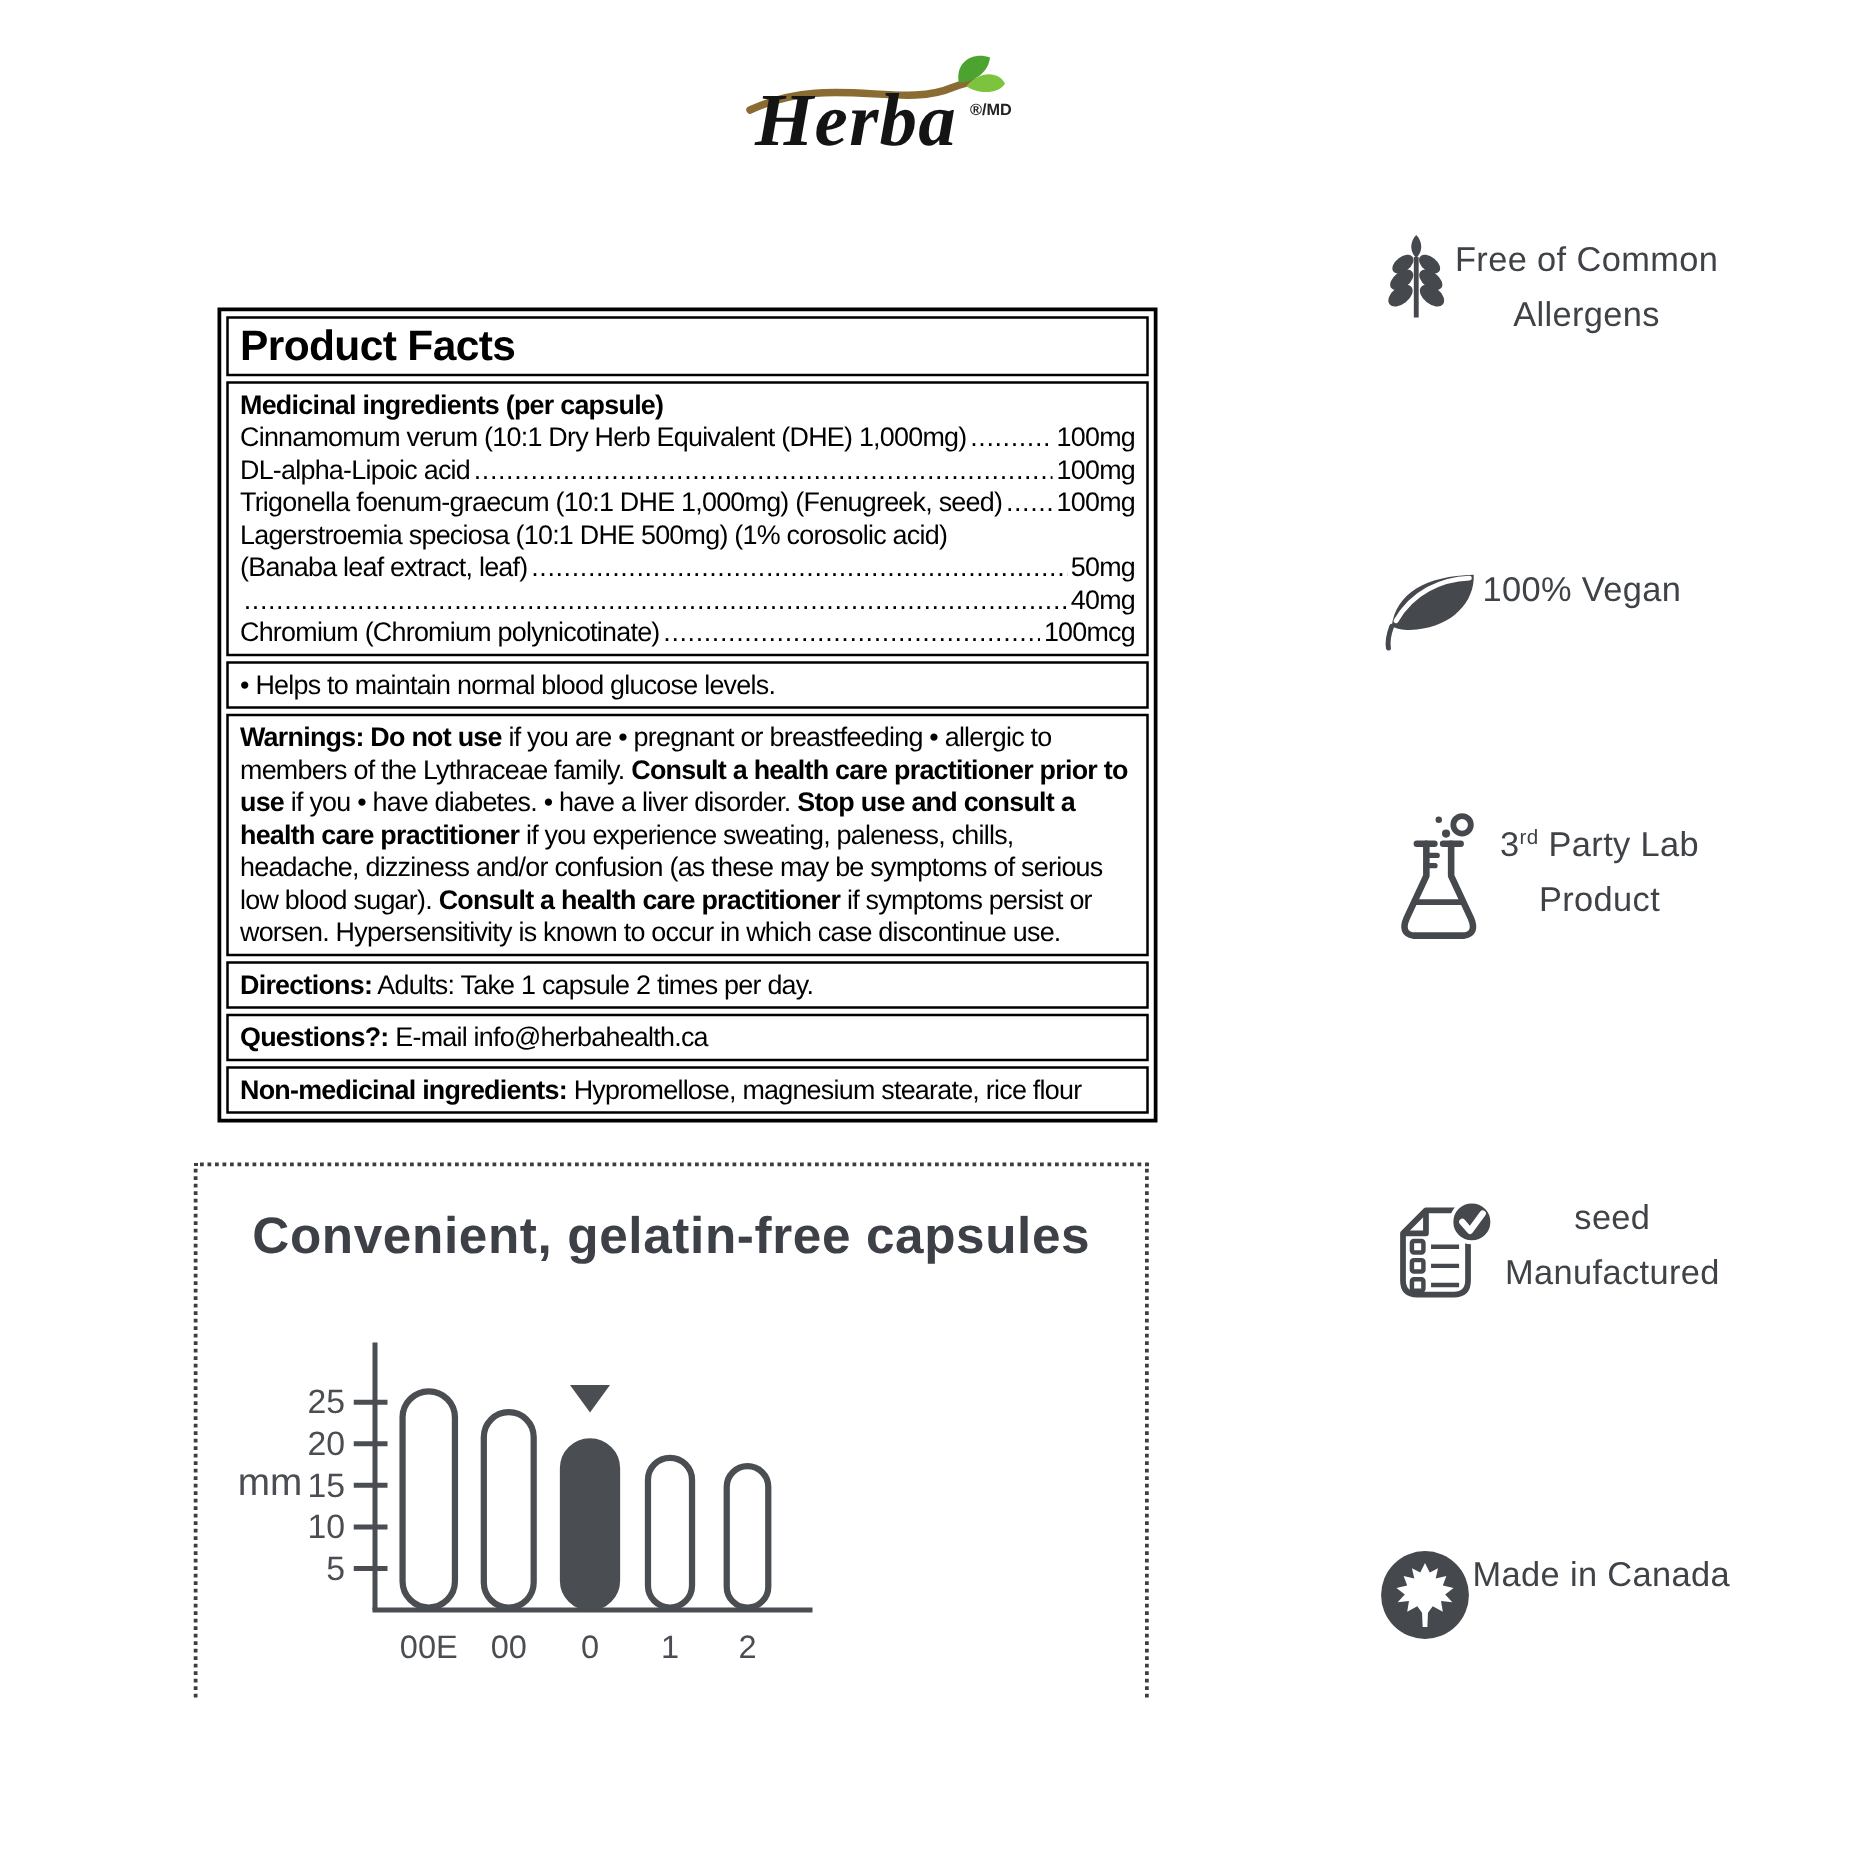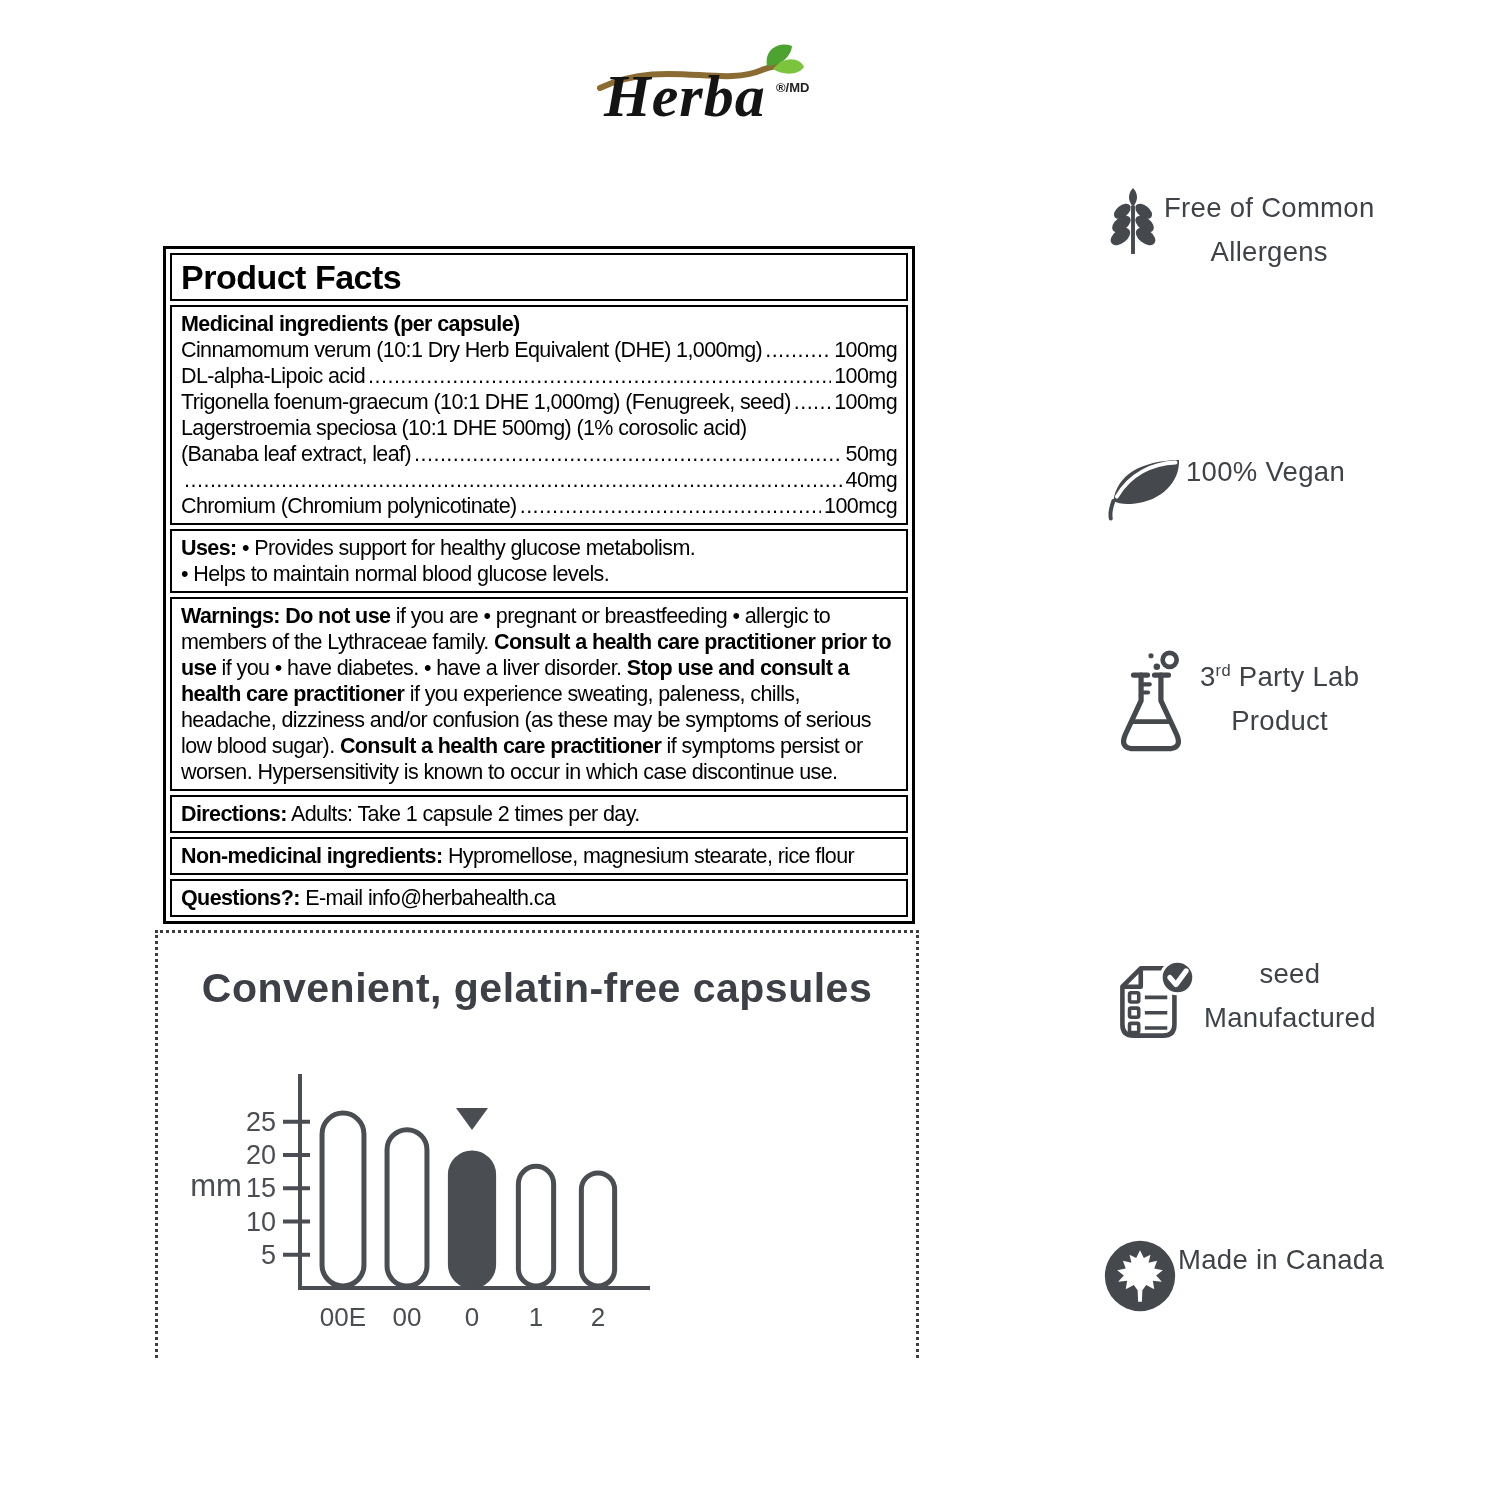--- a/index.html
+++ b/index.html
@@ -6,21 +6,21 @@
   .page{position:relative;width:1500px;height:1360px;background:#fff;overflow:hidden;
         font-family:"Liberation Sans",sans-serif;}
 
   
   .logo{position:absolute;left:592px;top:42px;}
   .logo-text{font-family:"Liberation Serif",serif;font-style:italic;font-weight:700;
              font-size:60px;fill:#141414;letter-spacing:1px;}
   .logo-tm{font-family:"Liberation Sans",sans-serif;font-weight:700;font-size:13px;fill:#222;}
 
   
-  .facts{position:absolute;left:163px;top:246px;width:752px;border:3px solid #000;
+  .facts{position:absolute;left:174px;top:246px;width:752px;border:3px solid #000;
          padding:4px;background:#fff;box-sizing:border-box;color:#000;}
   .fsec{border:2px solid #000;padding:4px 9px;margin-bottom:4px;
         font-size:21.5px;line-height:26px;letter-spacing:-0.6px;}
   .fsec:last-child{margin-bottom:0;}
   .facts-title{font-size:34px;font-weight:700;line-height:38px;padding:3px 9px;letter-spacing:-0.5px;}
   .fhead{font-weight:700;}
   .ing-row{display:flex;align-items:baseline;}
   .ing-name{white-space:nowrap;}
   .dots{flex:1 1 auto;overflow:hidden;white-space:nowrap;margin:0 3px;min-width:8px;}
   .dots::after{content:"................................................................................................................................";letter-spacing:0.5px;}
@@ -94,31 +94,30 @@
           </div>
           <div class="ing-row">
             <span class="ing-name">Chromium (Chromium polynicotinate)</span>
             <span class="dots"></span>
             <span class="amount">100mcg</span>
           </div>
         </div>
     </div>
 
     <div class="fsec">
-      <div><b>Uses:</b> <span>• Provides support for healthy glucose metabolism.</span></div>
       <div>• Helps to maintain normal blood glucose levels.</div>
     </div>
 
     <div class="fsec" id="warnings-text"><b>Warnings: Do not use</b><span> if you are • pregnant or breastfeeding • allergic to members of the Lythraceae family. </span><b>Consult a health care practitioner prior to use</b><span> if you • have diabetes. • have a liver disorder. </span><b>Stop use and consult a health care practitioner</b><span> if you experience sweating, paleness, chills, headache, dizziness and/or confusion (as these may be symptoms of serious low blood sugar). </span><b>Consult a health care practitioner</b><span> if symptoms persist or worsen. Hypersensitivity is known to occur in which case discontinue use.</span></div>
 
     <div class="fsec"><b>Directions:</b> <span>Adults: Take 1 capsule 2 times per day.</span></div>
 
+    <div class="fsec"><b>Questions?:</b> <span>E-mail info@herbahealth.ca</span></div>
+
     <div class="fsec"><b>Non-medicinal ingredients:</b> <span>Hypromellose, magnesium stearate, rice flour</span></div>
-
-    <div class="fsec"><b>Questions?:</b> <span>E-mail info@herbahealth.ca</span></div>
   </div>
 
   <div class="capsule-panel">
     <h2 class="capsule-title">Convenient, gelatin-free capsules</h2>
   </div>
   <svg id="capsule-chart-svg" width="500" height="270" viewBox="0 0 500 270">
       <line x1="120" y1="6" x2="120" y2="220" stroke="#4a4d52" stroke-width="4"></line>
       <line x1="118" y1="220" x2="470" y2="220" stroke="#4a4d52" stroke-width="4"></line>
       <line x1="103" y1="186.75" x2="130" y2="186.75" stroke="#4a4d52" stroke-width="4"></line>
       <text x="96" y="195.75" text-anchor="end" fill="#4a4d52" font-size="27">5</text>

